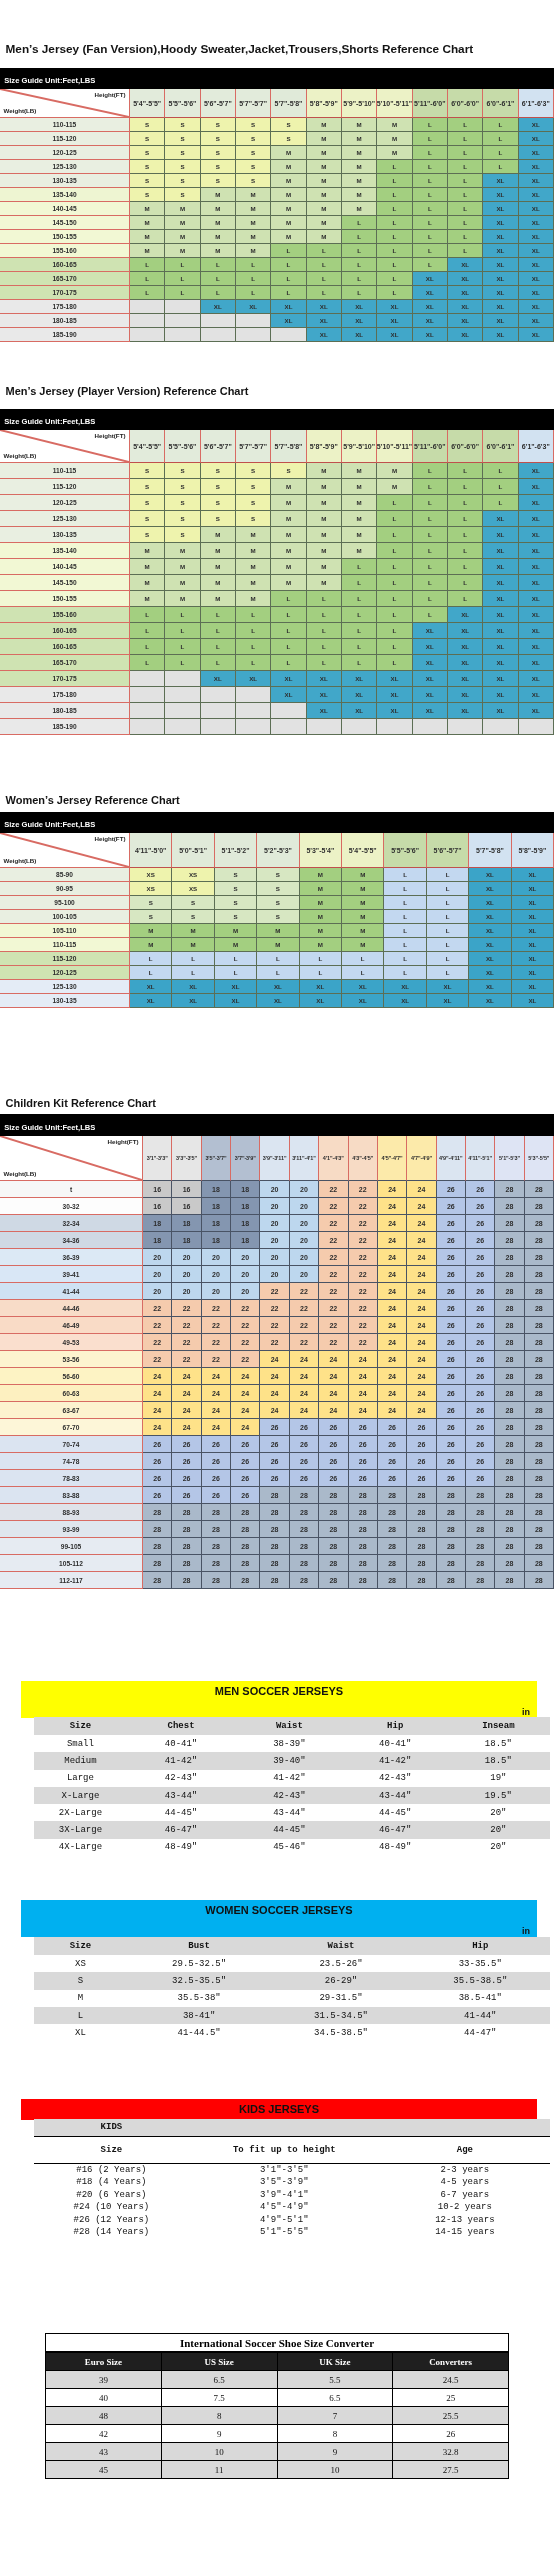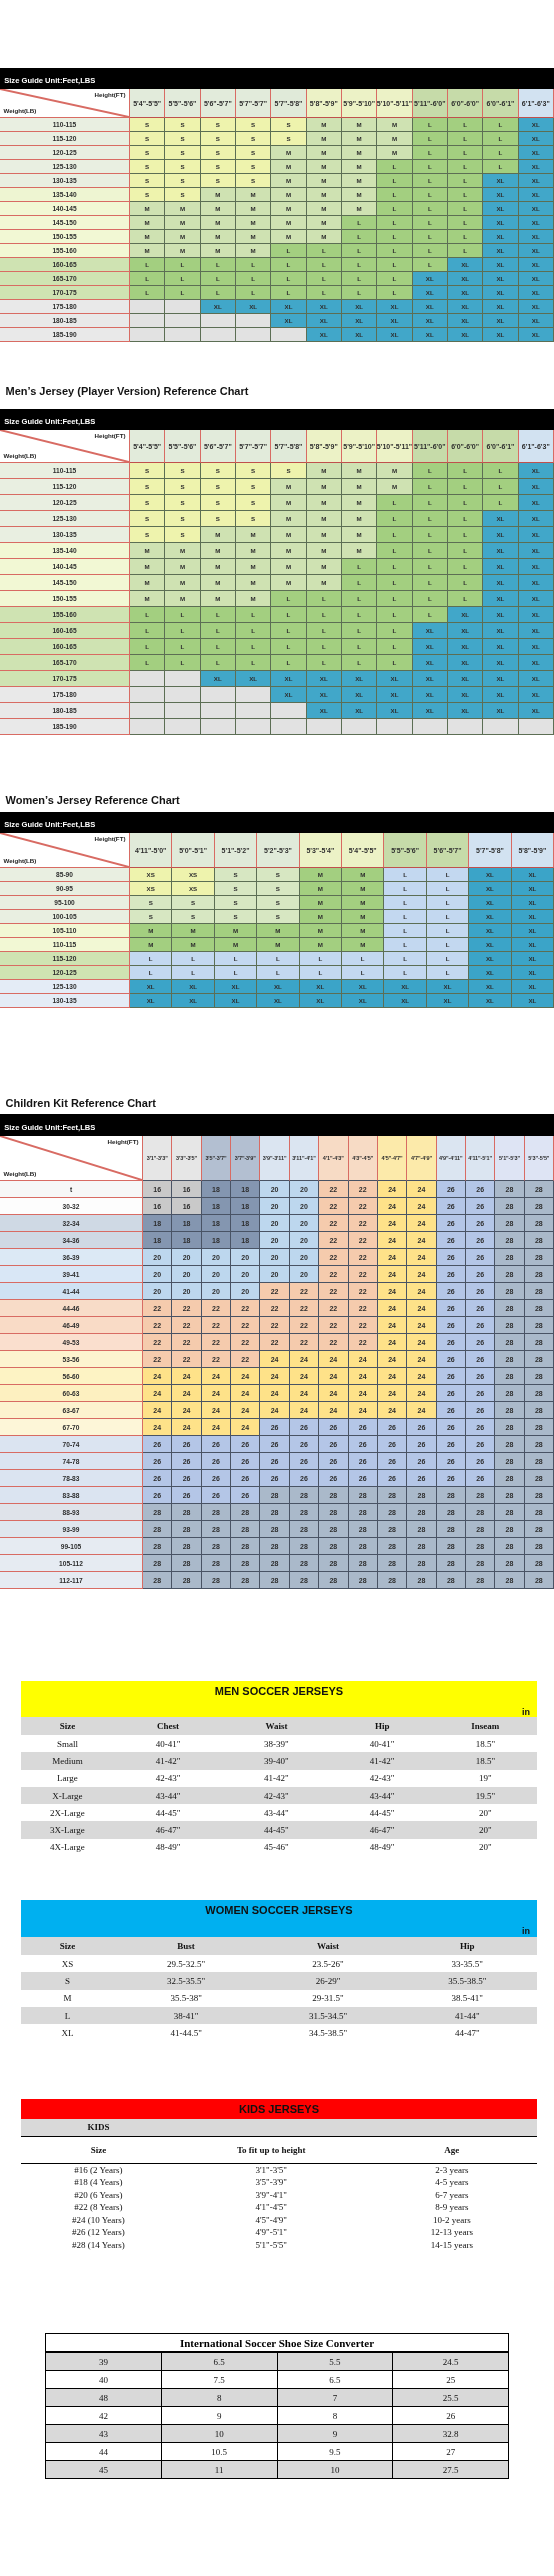--- a/index.html
+++ b/index.html
@@ -20,21 +20,21 @@
   .g-children .g-data{font-size:7px;}
   .g-children .g-cell{border-right:0.7px solid #495364;border-bottom:0.7px solid #495364;}
   .g-children .g-label{border-right:0.7px solid #d86b63;border-bottom:0.7px solid #d86b63;}
   .g-children .g-head .g-cell{font-size:5.5px;letter-spacing:-0.1px;border-right:0.7px solid #d86b63;}
   .corner{position:relative;background:#fff;flex:none;box-sizing:border-box;
           border-right:0.7px solid #d86b63;border-bottom:0.7px solid #d86b63;}
   .corner svg{position:absolute;left:0;top:0;width:100%;height:100%;}
   .corner .c-top{position:absolute;top:2.1px;right:3.5px;font-size:6.2px;font-weight:bold;color:#222;}
   .corner .c-bot{position:absolute;bottom:2.8px;left:3.5px;font-size:6.2px;font-weight:bold;color:#222;}
   
-  .s-wrap{position:absolute;left:21px;width:516px;font-family:Liberation Serif, serif;}
+  .s-wrap{position:absolute;left:34px;width:516px;font-family:Liberation Mono, monospace;}
   .s-bar{position:absolute;left:0;width:100%;box-sizing:border-box;}
   .s-bar .s-title{position:absolute;top:4.2px;left:0;width:100%;text-align:center;
                   font-weight:bold;font-size:11px;color:#111;}
   .s-bar .s-unit{position:absolute;bottom:1.4px;right:7px;font-weight:bold;font-size:9px;color:#111;}
   .s-row{display:flex;width:100%;align-items:center;box-sizing:border-box;}
   .s-cell{box-sizing:border-box;text-align:center;font-size:9px;color:#111;padding:1.4px 1.4px;}
   .s-head .s-cell{font-weight:bold;}
   
   .shoe{position:absolute;left:45px;width:464px;font-family:"Liberation Serif",serif;box-sizing:border-box;
         border:0.7px solid #000;}
@@ -45,20 +45,21 @@
   .sh-head .sh-cell{background:#1f1f1f;color:#fff;font-weight:bold;}
   .shoe-title{position:absolute;left:45px;width:464px;box-sizing:border-box;border:0.7px solid #000;border-bottom:none;
               text-align:center;font-family:"Liberation Serif",serif;font-weight:bold;font-size:11px;
               display:flex;align-items:center;justify-content:center;color:#000;background:#fff;}
 </style>
 </head>
 <body>
 
 <div class="page">
 
+  <div class="sec-title" style="top:42px;font-size:11.8px;">Men’s Jersey (Fan Version),Hoody Sweater,Jacket,Trousers,Shorts Reference Chart</div>
   <div class="bar" style="top:68px;height:21px;">
     <span>Size Guide  Unit:Feet,LBS</span>
   </div>
   <div class="grid-table g-men" style="top:89px;">
       <div class="g-row g-head" style="height: 29px;">
         <div class="corner" style="width: 130px;">
           <svg viewBox="0 0 100 100" preserveAspectRatio="none">
             <line x1="0" y1="0" x2="100" y2="100" stroke="#d86b63" stroke-width="2" vector-effect="non-scaling-stroke"></line>
           </svg>
           <span class="c-top">Height(FT)</span>
@@ -1323,43 +1324,44 @@
         <div class="s-cell" style="width: 30%;">#18 (4 Years)</div>
         <div class="s-cell" style="width: 37%;">3'5"-3'9"</div>
         <div class="s-cell" style="width: 33%;">4-5 years</div>
       </div>
       <div class="s-row" style="height: 12.5px;">
         <div class="s-cell" style="width: 30%;">#20 (6 Years)</div>
         <div class="s-cell" style="width: 37%;">3'9"-4'1"</div>
         <div class="s-cell" style="width: 33%;">6-7 years</div>
       </div>
       <div class="s-row" style="height: 12.5px;">
-        <div class="s-cell" style="width: 30%;">#22 (8 Years)</div>
-        <div class="s-cell" style="width: 37%;">4'1"-4'5"</div>
-        <div class="s-cell" style="width: 33%;">8-9 years</div>
-      </div>
-      <div class="s-row" style="height: 12.5px;">
         <div class="s-cell" style="width: 30%;">#24 (10 Years)</div>
         <div class="s-cell" style="width: 37%;">4'5"-4'9"</div>
         <div class="s-cell" style="width: 33%;">10-2 years</div>
       </div>
       <div class="s-row" style="height: 12.5px;">
         <div class="s-cell" style="width: 30%;">#26 (12 Years)</div>
         <div class="s-cell" style="width: 37%;">4'9"-5'1"</div>
         <div class="s-cell" style="width: 33%;">12-13 years</div>
       </div>
       <div class="s-row" style="height: 12.5px;">
         <div class="s-cell" style="width: 30%;">#28 (14 Years)</div>
         <div class="s-cell" style="width: 37%;">5'1"-5'5"</div>
         <div class="s-cell" style="width: 33%;">14-15 years</div>
       </div>
     </div>
 
   <div class="shoe-title" style="top:2333px;height:18px;">International Soccer Shoe Size Converter</div>
   <div class="shoe" style="top:2351px;">
+      <div class="sh-row sh-head" style="height: 18px;">
+        <div class="sh-cell">Euro Size</div>
+        <div class="sh-cell">US Size</div>
+        <div class="sh-cell">UK Size</div>
+        <div class="sh-cell">Converters</div>
+      </div>
       <div class="sh-row" style="height: 18px; background: rgb(217, 217, 217);">
         <div class="sh-cell">39</div>
         <div class="sh-cell">6.5</div>
         <div class="sh-cell">5.5</div>
         <div class="sh-cell">24.5</div>
       </div>
       <div class="sh-row" style="height: 18px;">
         <div class="sh-cell">40</div>
         <div class="sh-cell">7.5</div>
         <div class="sh-cell">6.5</div>
@@ -1375,26 +1377,20 @@
         <div class="sh-cell">42</div>
         <div class="sh-cell">9</div>
         <div class="sh-cell">8</div>
         <div class="sh-cell">26</div>
       </div>
       <div class="sh-row" style="height: 18px; background: rgb(217, 217, 217);">
         <div class="sh-cell">43</div>
         <div class="sh-cell">10</div>
         <div class="sh-cell">9</div>
         <div class="sh-cell">32.8</div>
-      </div>
-      <div class="sh-row" style="height: 18px;">
-        <div class="sh-cell">44</div>
-        <div class="sh-cell">10.5</div>
-        <div class="sh-cell">9.5</div>
-        <div class="sh-cell">27</div>
       </div>
       <div class="sh-row" style="height: 18px; background: rgb(217, 217, 217);">
         <div class="sh-cell">45</div>
         <div class="sh-cell">11</div>
         <div class="sh-cell">10</div>
         <div class="sh-cell">27.5</div>
       </div>
     </div>
 
 </div>

